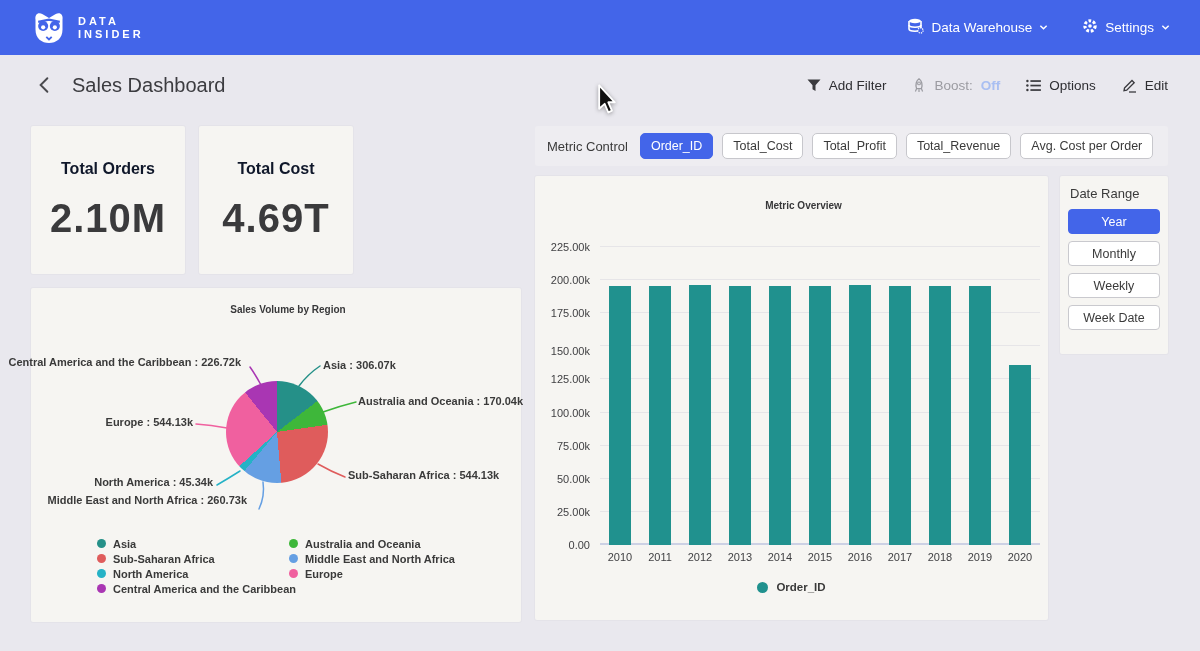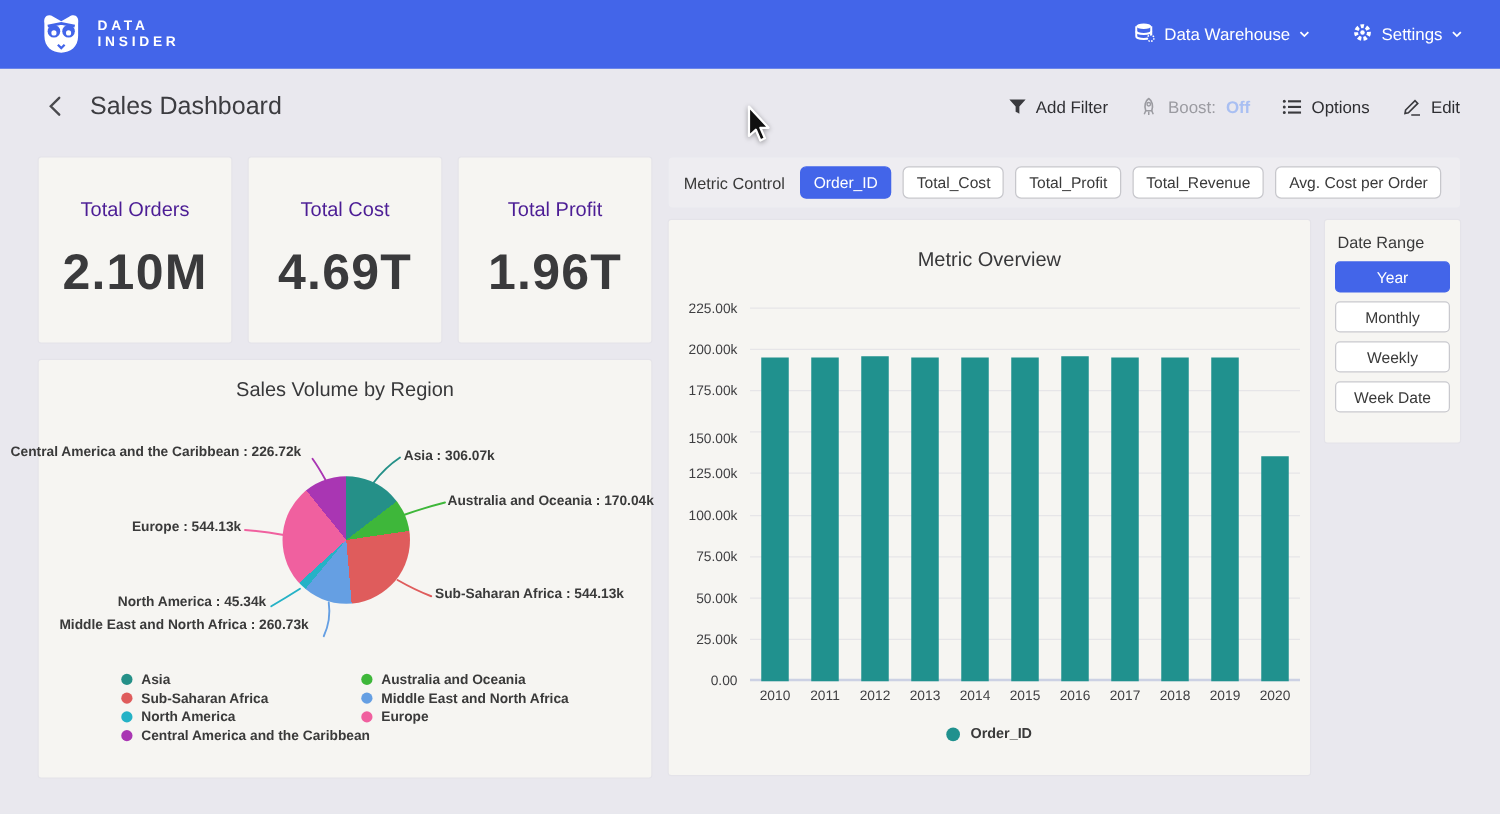--- a/index.html
+++ b/index.html
@@ -34,27 +34,27 @@
   .left-col  { position:absolute; left:31px;  top:126px; width:490px; }
   .right-col { position:absolute; left:535px; top:126px; width:633px; }
 
   .panel { background:#f6f5f2; border-radius:2px; box-shadow:0 0 0 1px rgba(0,0,0,0.02); }
 
   
   .kpi-row { display:flex; gap:14px; }
   .kpi-card { width:154px; height:148px; background:#f6f5f2; border-radius:2px;
               display:flex; flex-direction:column; align-items:center; justify-content:center; gap:18px;
               box-shadow:0 0 0 1px rgba(0,0,0,0.02); }
-  .kpi-label { font-size:16px; font-weight:400; color:#4c1d95; }
+  .kpi-label { font-size:16px; font-weight:700; color:#0f172a; }
   .kpi-value { font-size:40px; font-weight:700; color:#3a3a3c; letter-spacing:1px; }
 
   
   .pie-panel { position:relative; margin-top:14px; width:490px; height:334px; }
-  .panel-title { position:absolute; top:16px; left:0; width:100%; text-align:center;
-                 font-size:16px; font-weight:400; color:#38383a; }
+  .panel-title { position:absolute; top:16px; left:12px; width:100%; text-align:center;
+                 font-size:10px; font-weight:700; color:#38383a; }
   .pie-disc { position:absolute; border-radius:50%; }
   .pie-label { position:absolute; font-size:11px; font-weight:700; color:#3a3a3a; white-space:nowrap; }
   .pie-lines { position:absolute; left:0; top:0; pointer-events:none; }
   .pie-legend-col { position:absolute; top:248px; }
   .legend-item { display:flex; align-items:center; gap:7px; height:15px;
                  font-size:11px; font-weight:700; color:#3a3a3a; white-space:nowrap; }
   .legend-dot { width:9px; height:9px; border-radius:50%; flex:0 0 9px; }
 
   
   .metric-strip { width:633px; height:40px; background:#eeedf1; border-radius:3px;
@@ -196,24 +196,20 @@
   <section class="left-col">
     <div class="kpi-row">
       <div class="kpi-card">
         <div class="kpi-label">Total Orders</div>
         <div class="kpi-value">2.10M</div>
       </div>
       <div class="kpi-card">
         <div class="kpi-label">Total Cost</div>
         <div class="kpi-value">4.69T</div>
       </div>
-      <div class="kpi-card">
-        <div class="kpi-label">Total Profit</div>
-        <div class="kpi-value">1.96T</div>
-      </div>
     </div>
 
     <div class="panel pie-panel">
       <h2 class="panel-title">Sales Volume by Region</h2>
       <div id="pie-area" style="position: absolute; inset: 0px;">
           <div class="pie-disc" style="left: 195px; top: 93px; width: 102px; height: 102px; background: conic-gradient(rgb(37, 144, 136) 0deg, rgb(37, 144, 136) 52.54deg, rgb(62, 183, 58) 52.54deg, rgb(62, 183, 58) 81.73deg, rgb(223, 92, 92) 81.73deg, rgb(223, 92, 92) 175.14deg, rgb(101, 159, 227) 175.14deg, rgb(101, 159, 227) 219.89deg, rgb(37, 178, 198) 219.89deg, rgb(37, 178, 198) 227.68deg, rgb(240, 96, 159) 227.68deg, rgb(240, 96, 159) 321.08deg, rgb(169, 54, 179) 321.08deg, rgb(169, 54, 179) 360deg);"></div>
           <svg width="490" height="334" class="pie-lines">
             <path d="M268,98 Q277,86 289,78" fill="none" stroke="#259088" stroke-width="1.5" stroke-linecap="round"></path>
             <path d="M292,124 Q309,118 325,114" fill="none" stroke="#3eb73a" stroke-width="1.5" stroke-linecap="round"></path>
             <path d="M287,176 Q301,184 314,189" fill="none" stroke="#df5c5c" stroke-width="1.5" stroke-linecap="round"></path>

